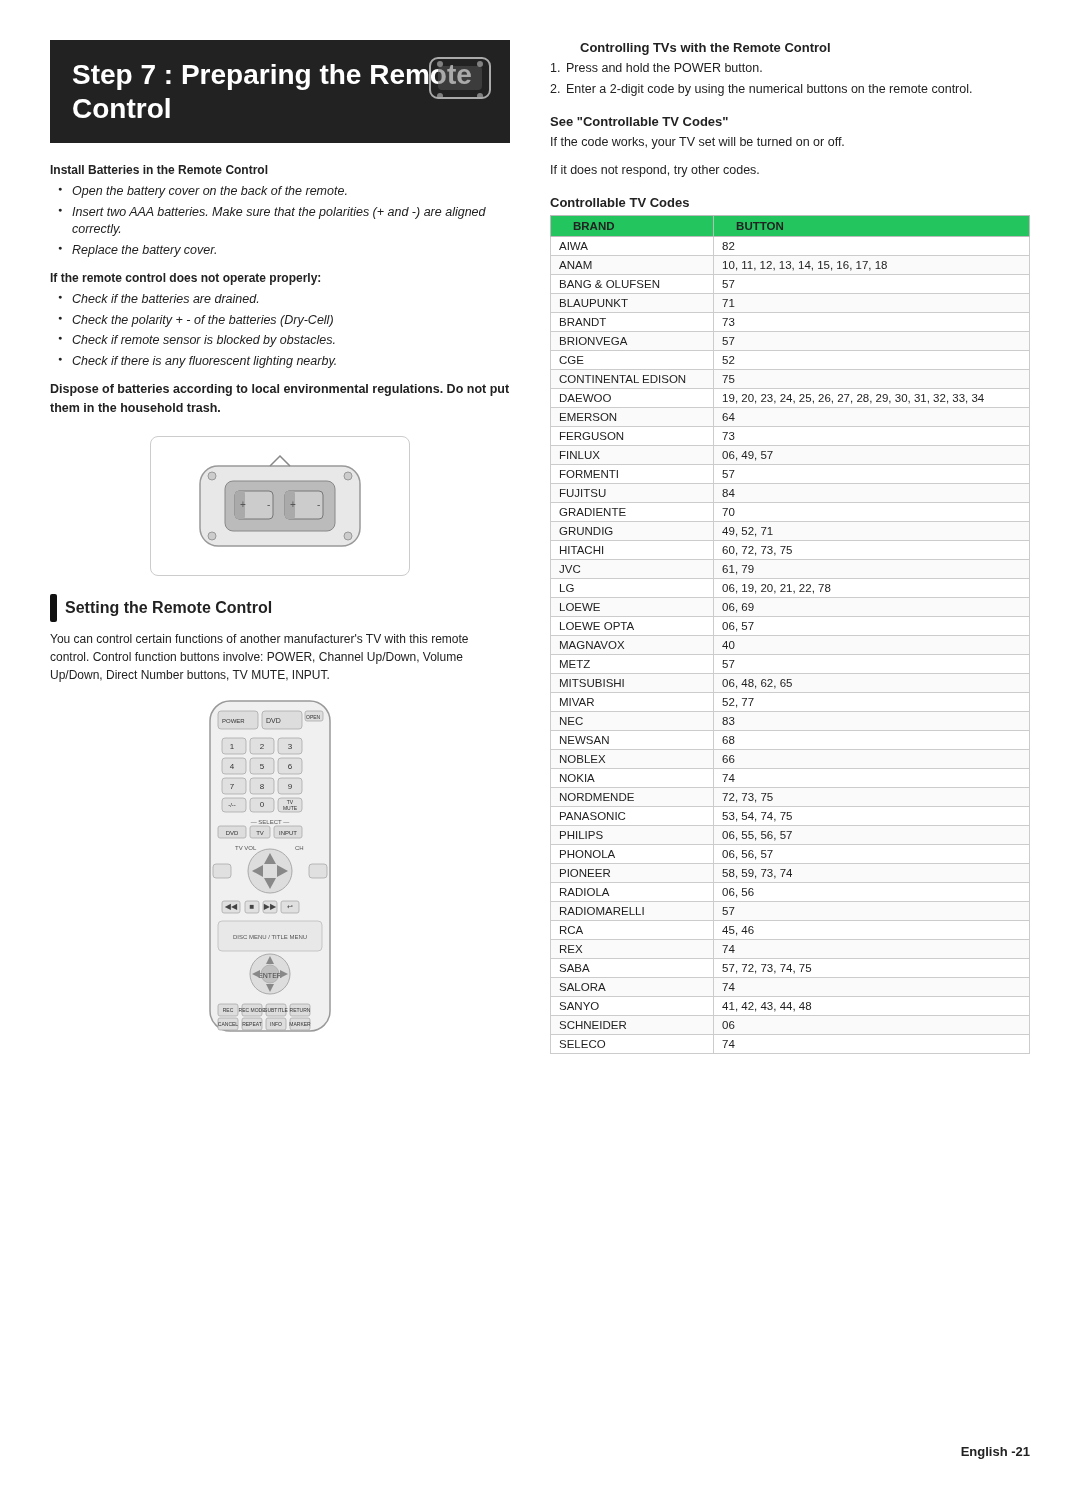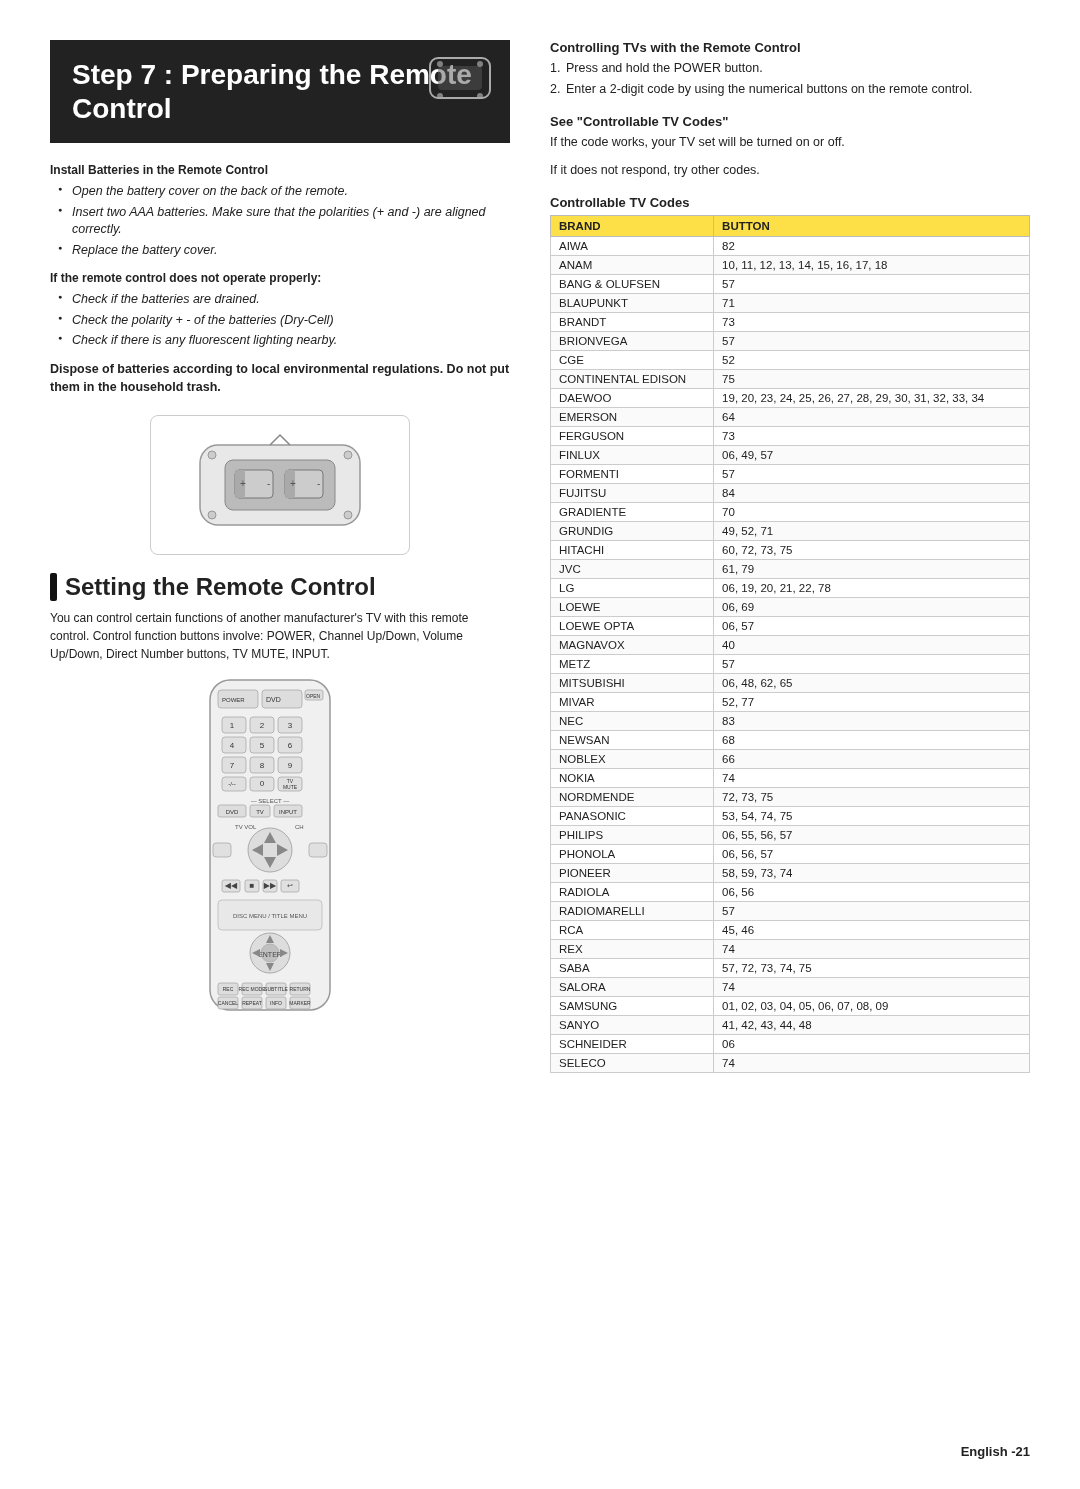--- a/index.html
+++ b/index.html
@@ -113,21 +113,21 @@
       margin-top: 10px;
     }
     .setting-bar {
       width: 7px;
       height: 28px;
       background: #111;
       border-radius: 2px;
       flex-shrink: 0;
     }
     .setting-header h2 {
-      font-size: 24px;
+      font-size: 16px;
       font-weight: 900;
     }
 
     .setting-desc {
       font-size: 12px;
       line-height: 1.5;
       margin-bottom: 12px;
     }
 
     
@@ -136,21 +136,21 @@
       margin: 0 auto;
     }
 
     
     .right-section-title {
       font-weight: bold;
       font-size: 13px;
       margin-bottom: 5px;
       margin-top: 16px;
     }
-    .right-section-title:first-child { margin-top: 0; }
+    .right-section-title:first-child { margin-top: 0; margin-left: 30px; }
 
     .numbered-list {
       list-style: none;
       padding-left: 0;
       margin-bottom: 10px;
     }
     .numbered-list li {
       font-size: 12.5px;
       margin-bottom: 3px;
       padding-left: 16px;
@@ -168,23 +168,23 @@
       line-height: 1.4;
     }
 
     
     .tv-table {
       width: 100%;
       border-collapse: collapse;
       font-size: 12px;
     }
     .tv-table th {
-      background: #fde047;
+      background: #22c55e;
       border: 1px solid #bbb;
-      padding: 4px 8px;
+      padding: 4px 22px;
       text-align: left;
       font-weight: bold;
       font-size: 11.5px;
     }
     .tv-table td {
       border: 1px solid #ccc;
       padding: 3px 8px;
       font-size: 11.5px;
     }
     .tv-table tr:nth-child(even) td { background: #fafafa; }
@@ -227,20 +227,21 @@
     <ul class="bullet-list">
       <li><span>Open the battery cover on the back of the remote.</span></li>
       <li><span>Insert two AAA batteries. Make sure that the polarities (+ and -) are aligned correctly.</span></li>
       <li><span>Replace the battery cover.</span></li>
     </ul>
 
     <div class="section-title">If the remote control does not operate properly:</div>
     <ul class="bullet-list">
       <li><span>Check if the batteries are drained.</span></li>
       <li><span>Check the polarity + - of the batteries (Dry-Cell)</span></li>
+      <li><span>Check if remote sensor is blocked by obstacles.</span></li>
       <li><span>Check if there is any fluorescent lighting nearby.</span></li>
     </ul>
 
     <div class="notice">Dispose of batteries according to local environmental regulations. Do not put them in the household trash.</div>
 
     <div class="remote-image-box">
       <svg width="220" height="120" viewBox="0 0 220 120" xmlns="http://www.w3.org/2000/svg">
 
         <rect x="30" y="20" width="160" height="80" rx="18" fill="#e8e8e8" stroke="#999" stroke-width="1.5"></rect>
 
@@ -562,24 +563,20 @@
             </tr>
             <tr>
               <td>SABA</td>
               <td>57, 72, 73, 74, 75</td>
             </tr>
             <tr>
               <td>SALORA</td>
               <td>74</td>
             </tr>
             <tr>
-              <td>SAMSUNG</td>
-              <td>01, 02, 03, 04, 05, 06, 07, 08, 09</td>
-            </tr>
-            <tr>
               <td>SANYO</td>
               <td>41, 42, 43, 44, 48</td>
             </tr>
             <tr>
               <td>SCHNEIDER</td>
               <td>06</td>
             </tr>
             <tr>
               <td>SELECO</td>
               <td>74</td>

